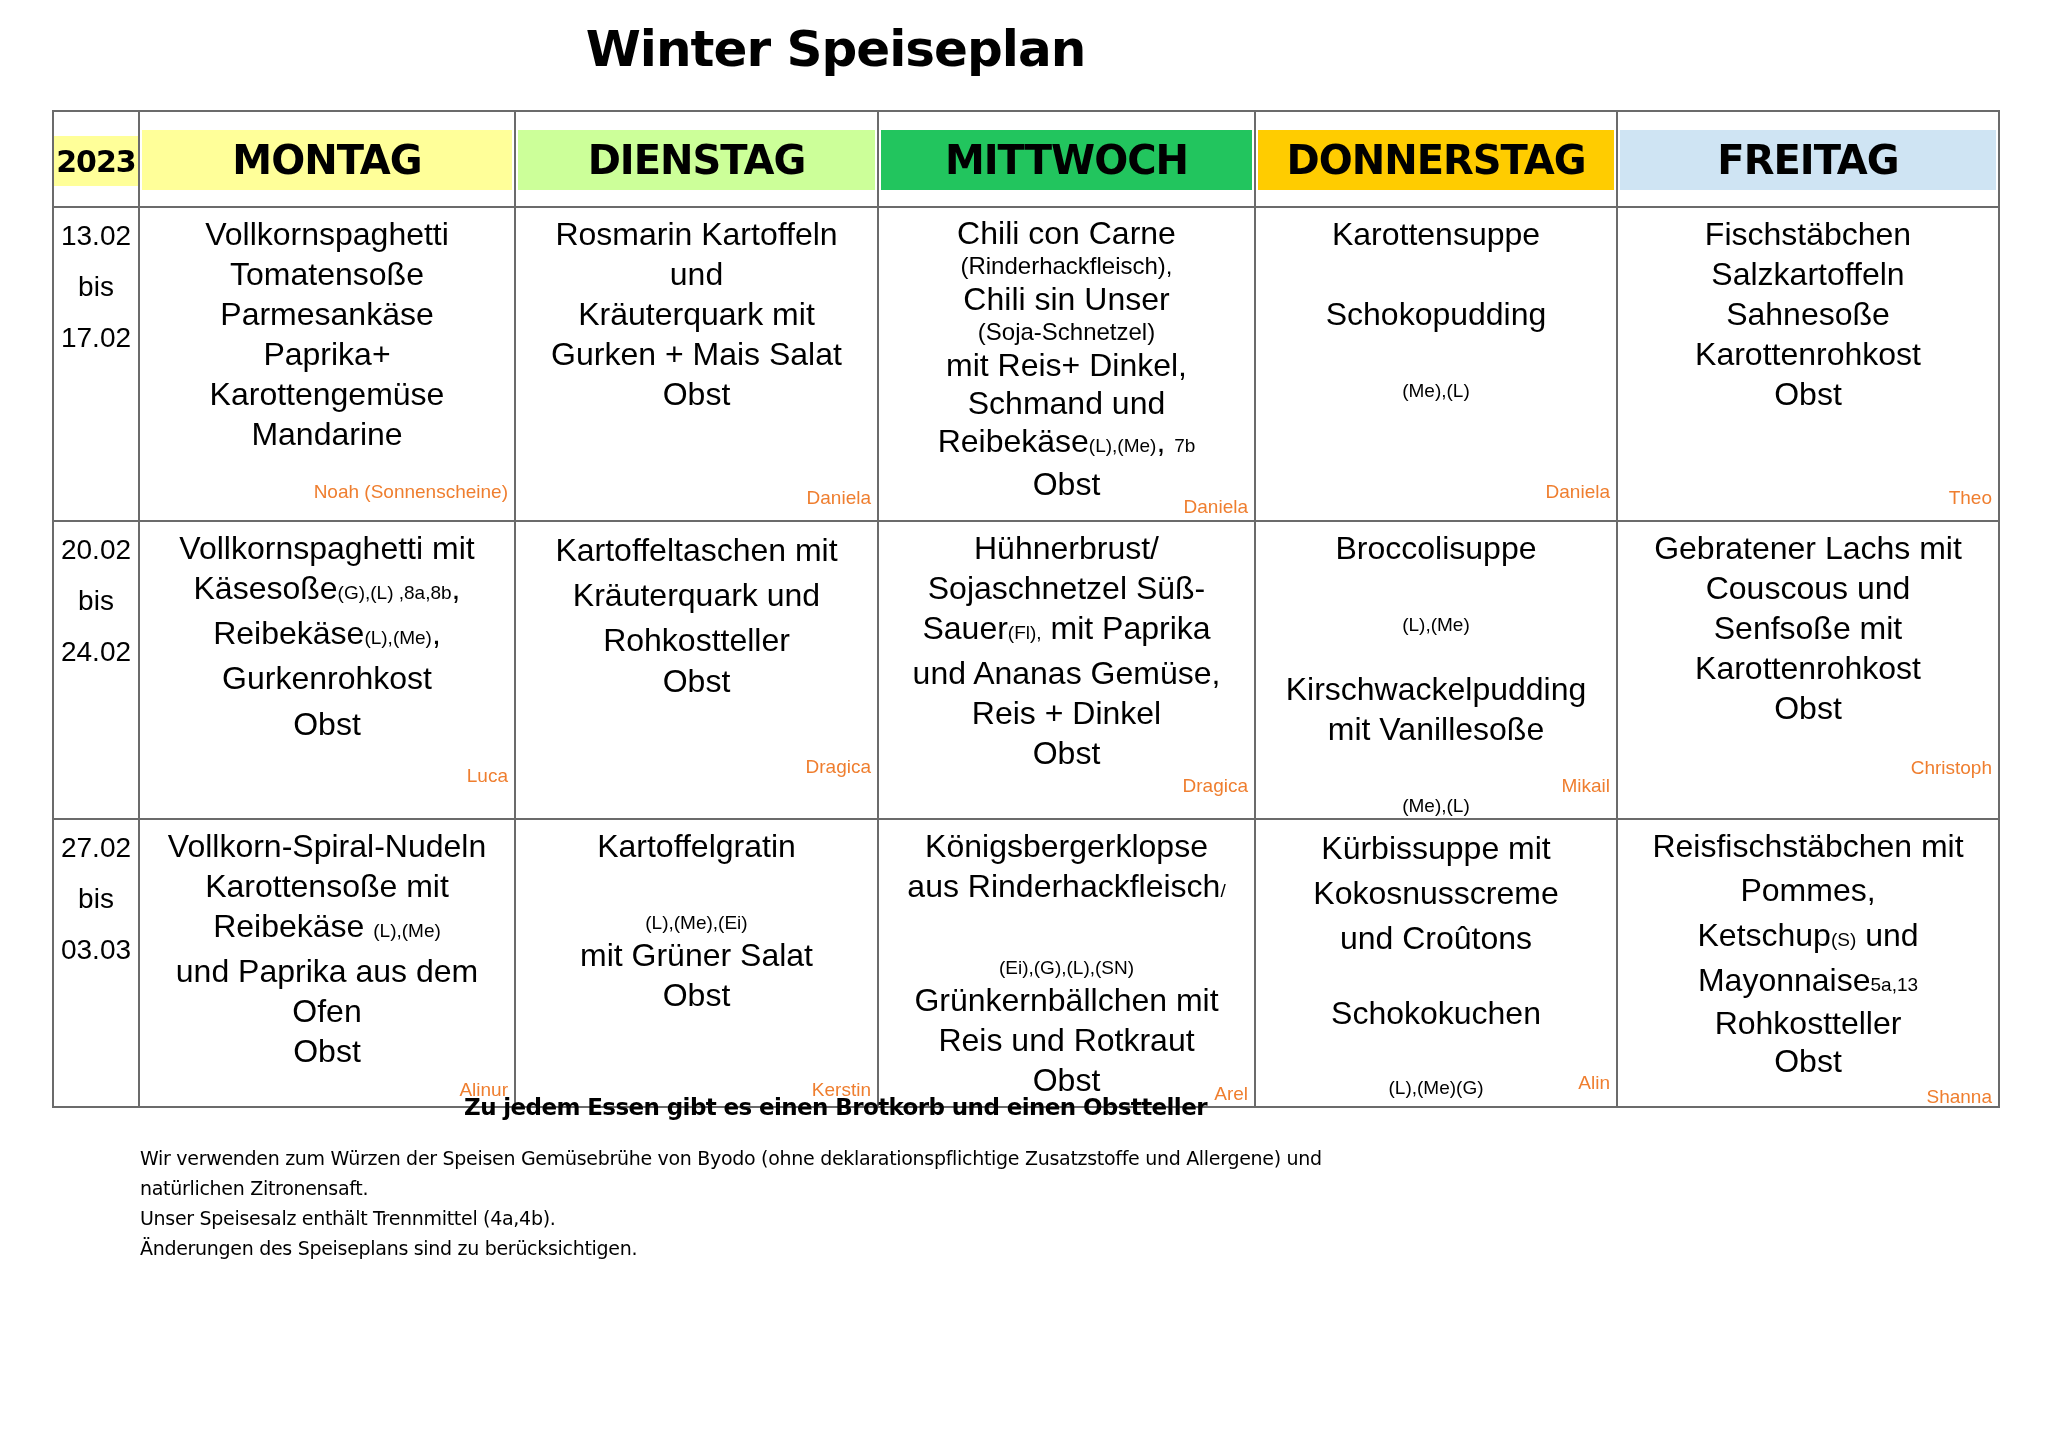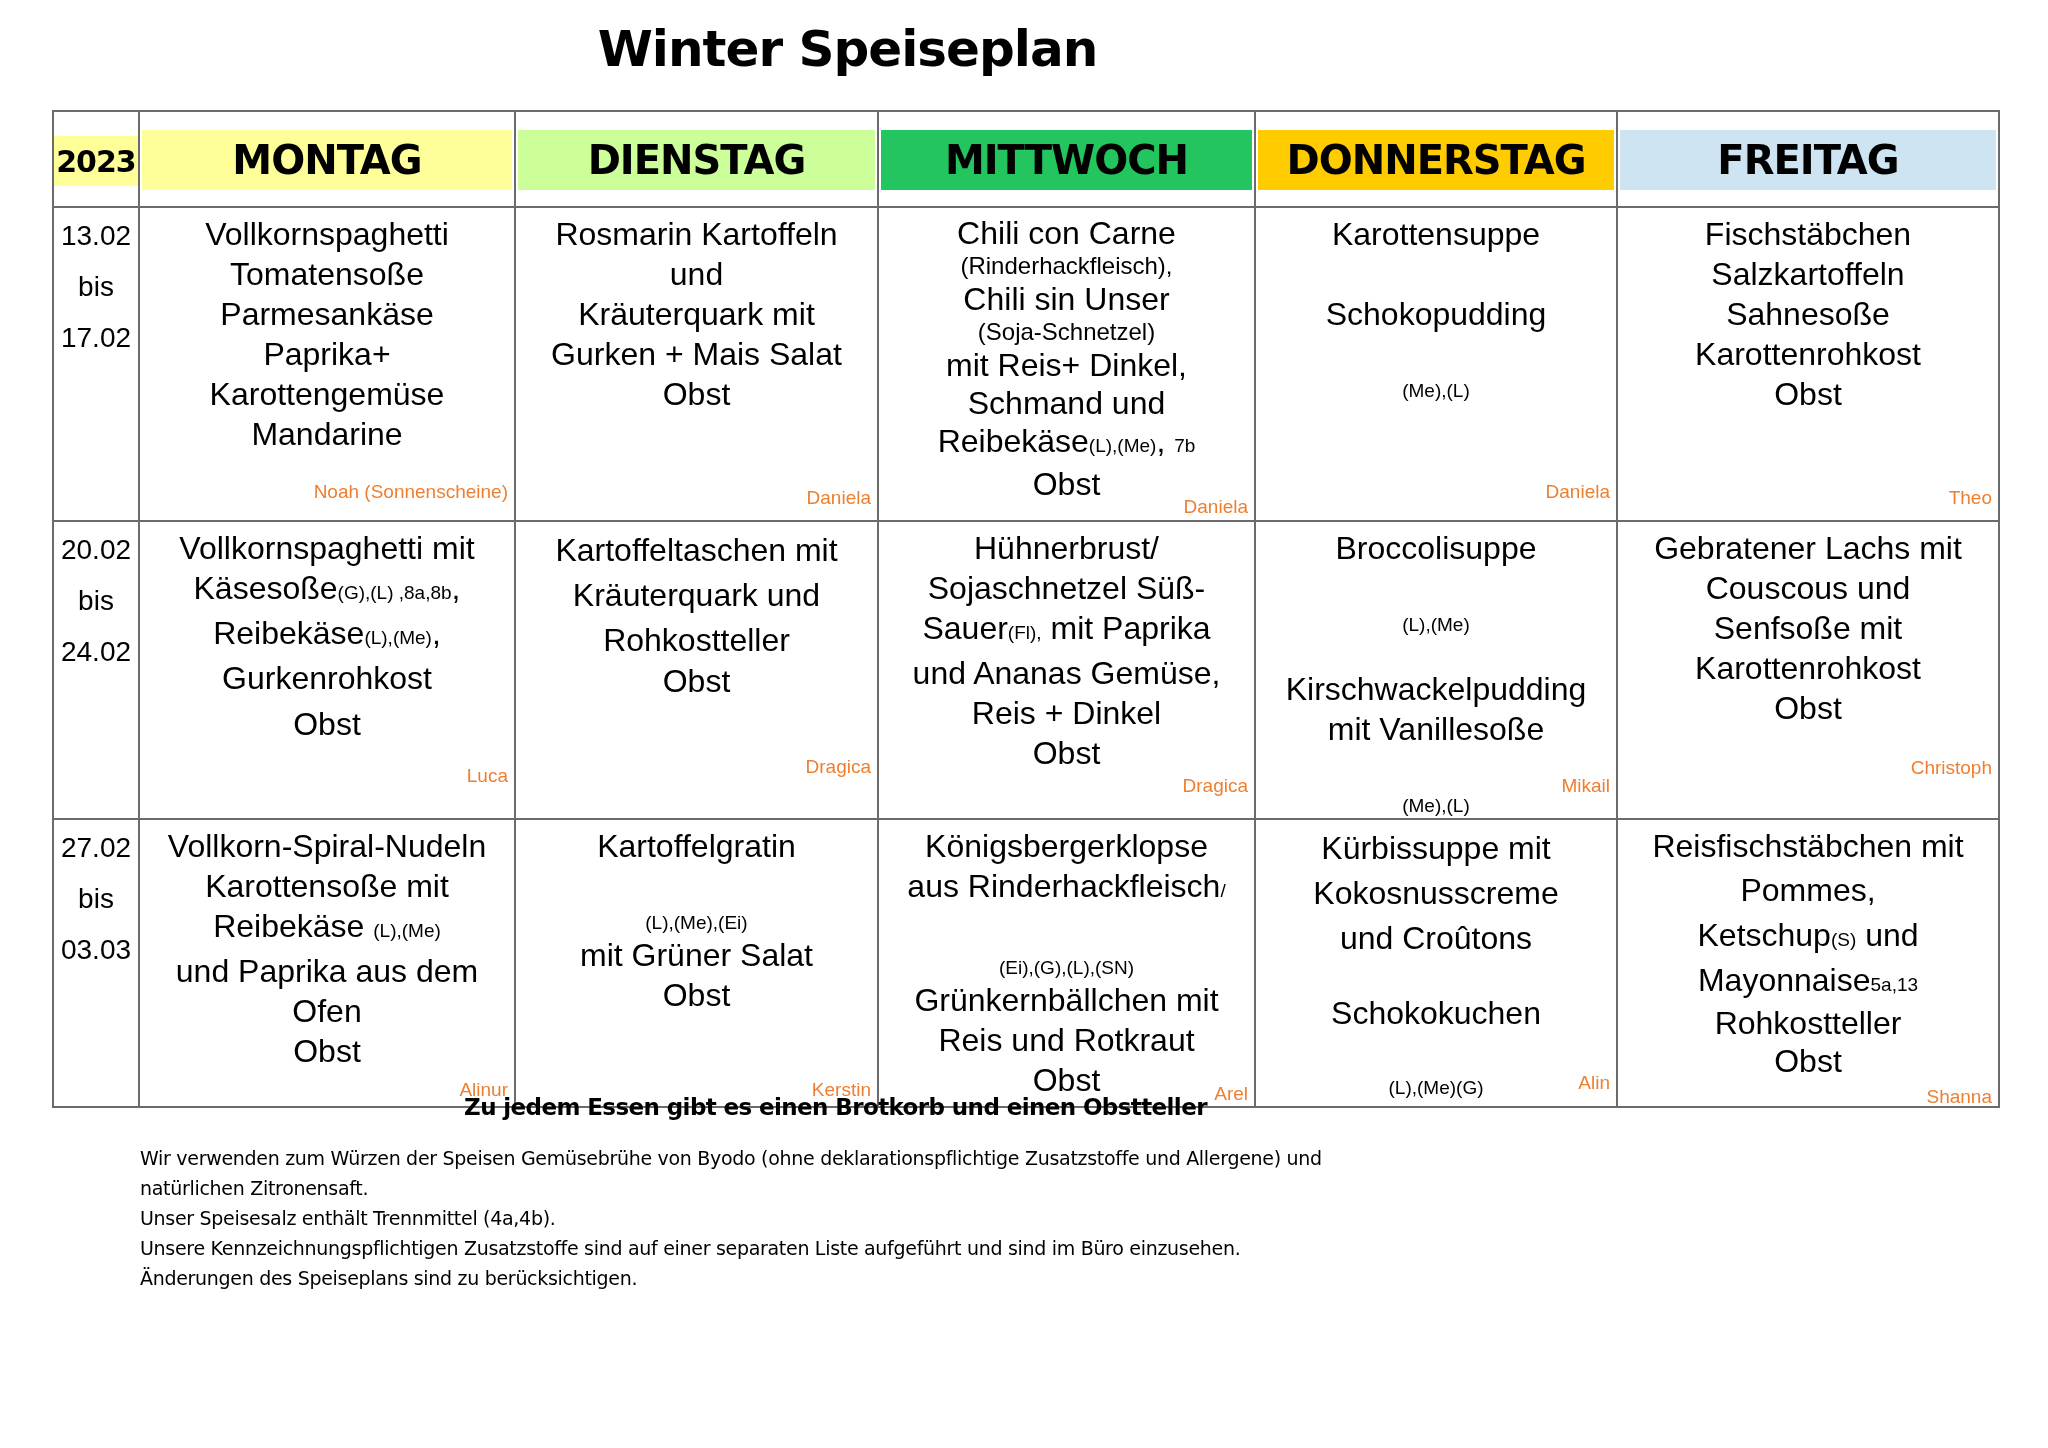--- a/index.html
+++ b/index.html
@@ -1,17 +1,17 @@
 <!DOCTYPE html>
 <html><head>
 <meta charset="utf-8">
 <style>
   html, body { margin: 0; padding: 0; background: #ffffff; }
   body { width: 2048px; height: 1448px; position: relative; overflow: hidden; font-family: "Liberation Sans", sans-serif; color: #000; }
-  .title { position: absolute; left: 17px; width: 1661px; top: 20px; text-align: center; font-family: "DejaVu Sans", sans-serif; font-weight: bold; font-size: 50px; letter-spacing: -1px; }
+  .title { position: absolute; left: 5px; width: 1661px; top: 20px; text-align: center; font-family: "DejaVu Sans", sans-serif; font-weight: bold; font-size: 50px; letter-spacing: -1px; }
   table.plan { position: absolute; left: 52px; top: 110px; border-collapse: collapse; table-layout: fixed; }
   table.plan td, table.plan th { border: 2px solid #6b6b6b; padding: 0; vertical-align: top; position: relative; }
   th.head { height: 94px; vertical-align: middle; }
   .band { position: absolute; left: 2px; right: 2px; top: 18px; height: 60px; display: flex; align-items: center; justify-content: center; font-family: "DejaVu Sans", sans-serif; font-weight: bold; font-size: 40px; letter-spacing: -1px; }
   .yearband { position: absolute; left: 0; right: 0; top: 24px; height: 50px; display: flex; align-items: center; justify-content: center; font-family: "DejaVu Sans", sans-serif; font-weight: bold; font-size: 30px; letter-spacing: -1px; }
   .datecell { text-align: center; font-size: 28px; line-height: 51px; padding-top: 2px !important; }
   .cell { text-align: center; font-size: 32px; line-height: 40px; padding-top: 6px !important; border-radius: 26px; }
   .cell .ln { display: block; }
   .cell .sm { font-size: 19px; line-height: 24px; display: block; margin-top: 45px; }
   .cell sub, .cell .sub { font-size: 19px; vertical-align: baseline; }
@@ -209,15 +209,14 @@
   </tr>
 </tbody>
   </table>
 
 <div class="tagline">Zu jedem Essen gibt es einen Brotkorb und einen Obstteller</div>
 
 <div class="notes">
   <div>Wir verwenden zum Würzen der Speisen Gemüsebrühe von Byodo (ohne deklarationspflichtige Zusatzstoffe und Allergene) und</div>
   <div>natürlichen Zitronensaft.</div>
   <div>Unser Speisesalz enthält Trennmittel (4a,4b).</div>
-  <div>Unsere Kennzeichnungspflichtigen Zusatzstoffe sind auf einer separaten Liste aufgeführt und sind im Büro einzusehen.</div>
   <div>Änderungen des Speiseplans sind zu berücksichtigen.</div>
 </div>
 
 </body></html>

